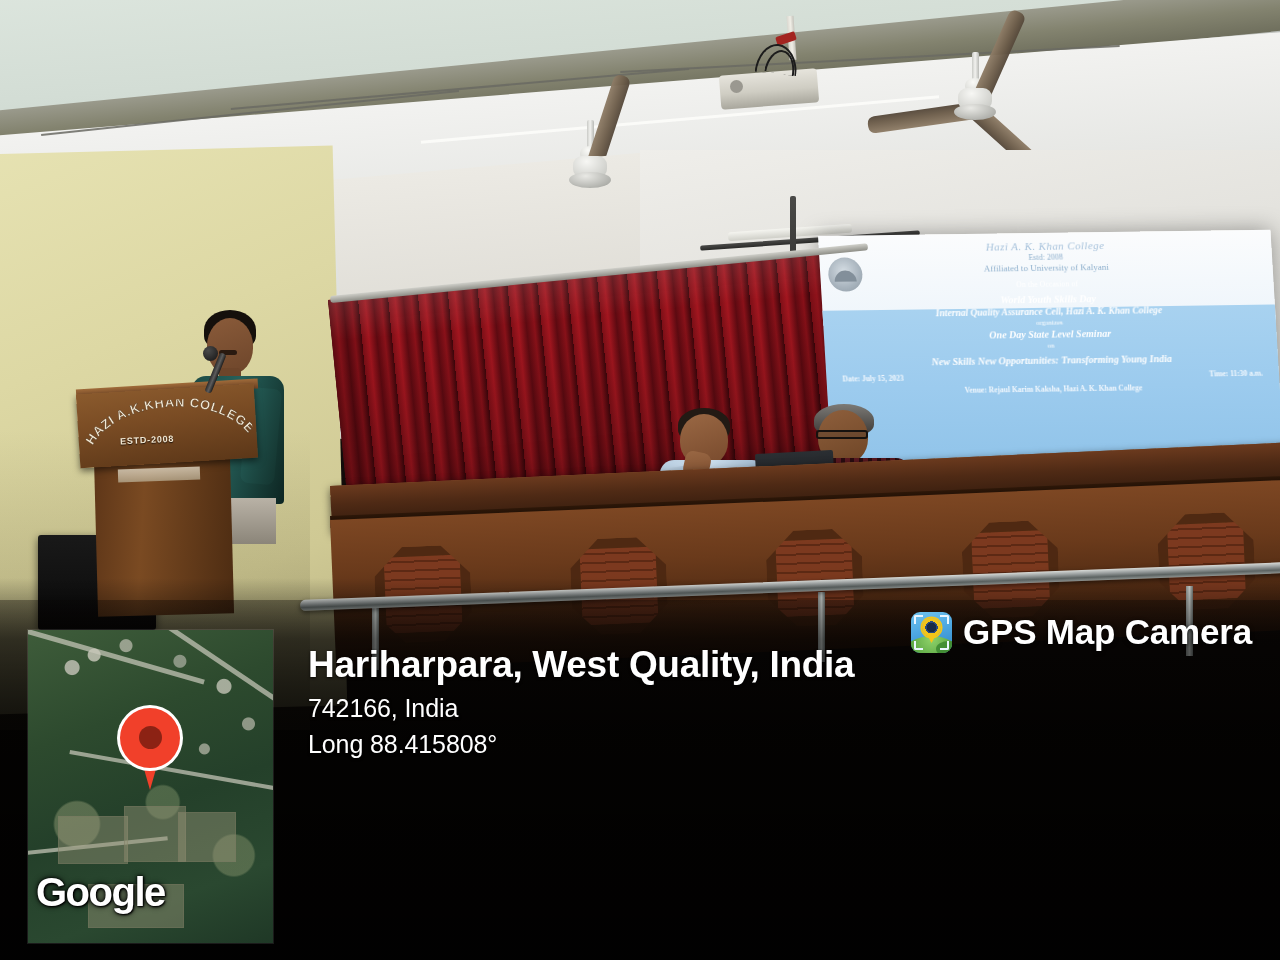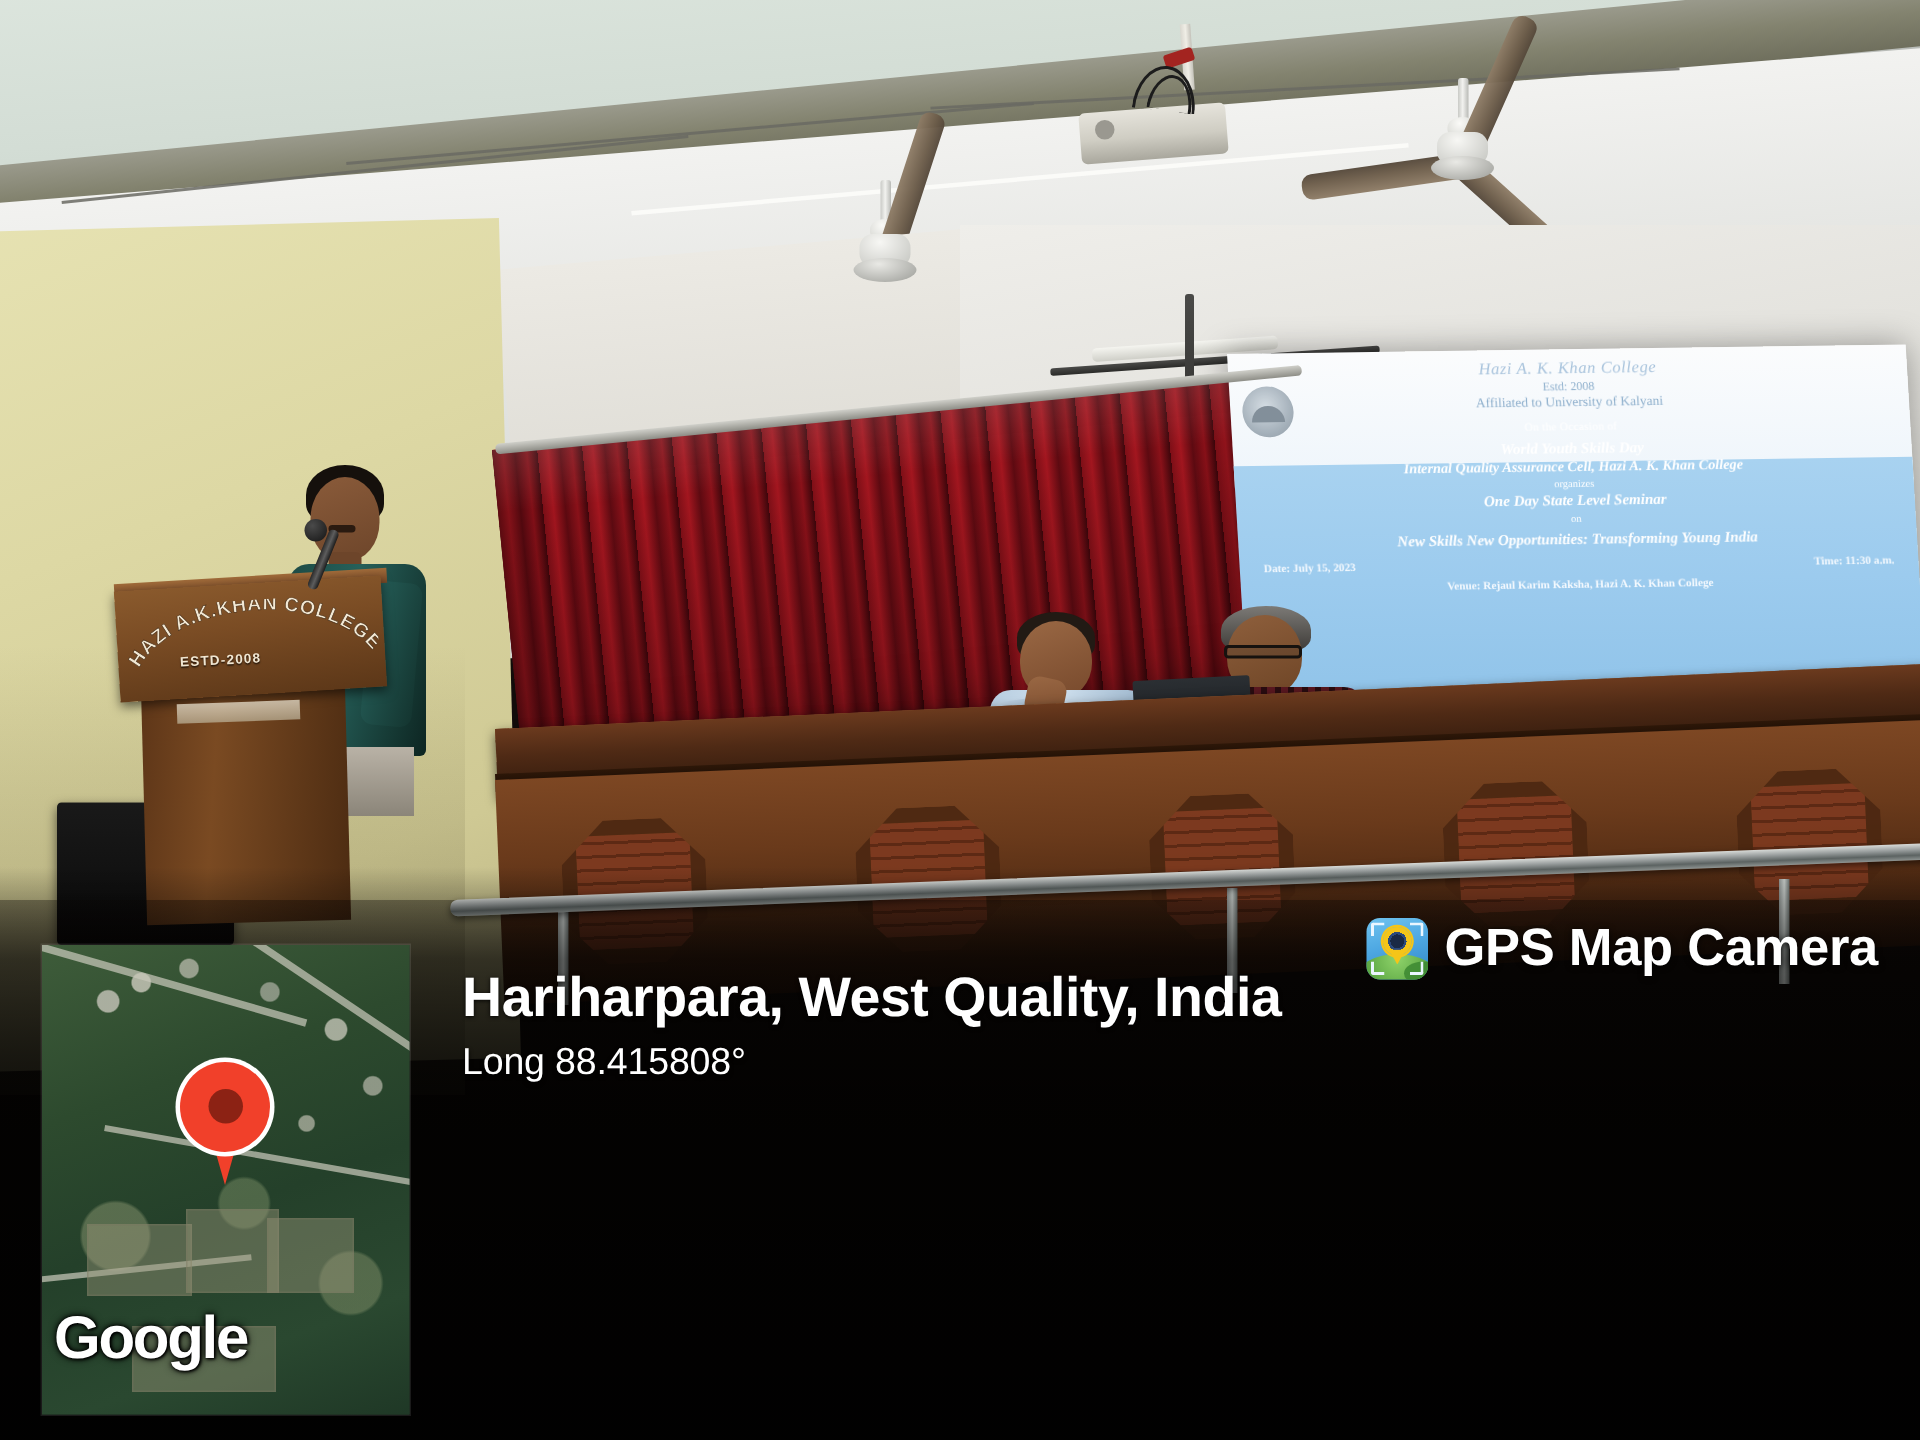--- a/index.html
+++ b/index.html
@@ -700,16 +700,17 @@
     <div class="map-pin">
       <div class="tail"></div>
         <div class="bulb"></div>
         <div class="dot"></div>
     </div>
     <div class="map-google">Google</div>
   </div>
 
   <div class="gps-text">
     <div class="gps-place">Hariharpara, West Quality, India</div>
+    <div class="gps-line">742166, India</div>
     <div class="gps-line">Long 88.415808°</div>
   </div>
 
 </div>
 
 </body></html>

